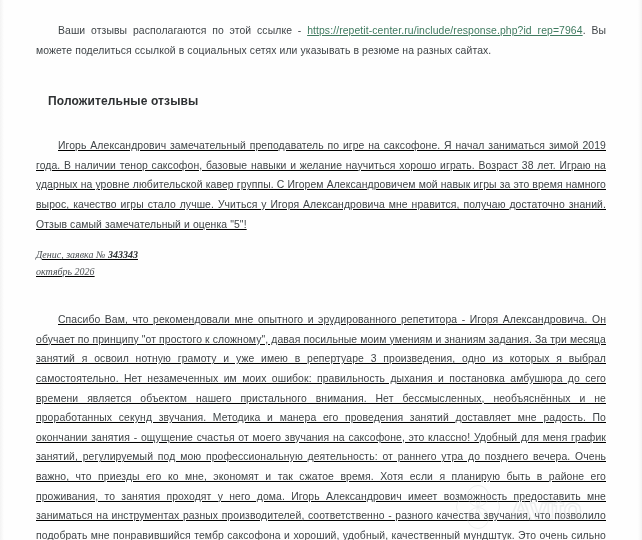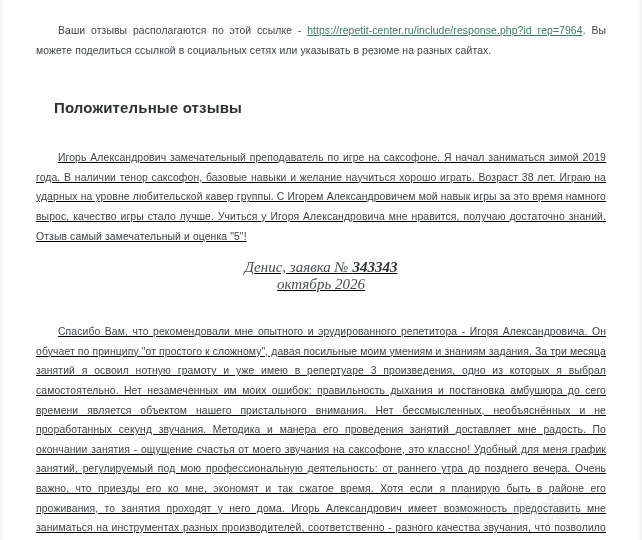--- a/index.html
+++ b/index.html
@@ -46,46 +46,46 @@
     padding-top: 21px;
   }
 
   .link {
     color: #3f7a5f;
     text-decoration: underline;
     text-indent: 0;
   }
 
   h2.section-heading {
-    margin: 18px;
+    margin: 12px;
     padding-top: 22px;
-    font-size: 15px;
+    font-size: 12px;
     line-height: 15px;
     font-weight: bold;
     color: #2e3133;
     text-indent: 0;
     letter-spacing: 0.01em;
   }
 
   .review-block {
     padding-top: 15px;
     text-decoration: underline;
   }
 
   .review-block.second {
     padding-top: 30px;
   }
 
   .signature {
     margin: 0;
     padding-top: 13px;
-    text-align: center;
+    text-align: left;
     font-family: "Liberation Serif", "DejaVu Serif", serif;
     font-style: italic;
-    font-size: 15px;
+    font-size: 10px;
     line-height: 16.5px;
     color: #4a4f52;
   }
 
   .signature .num {
     font-weight: bold;
     color: #2f3335;
   }
 
   .sig-line {

